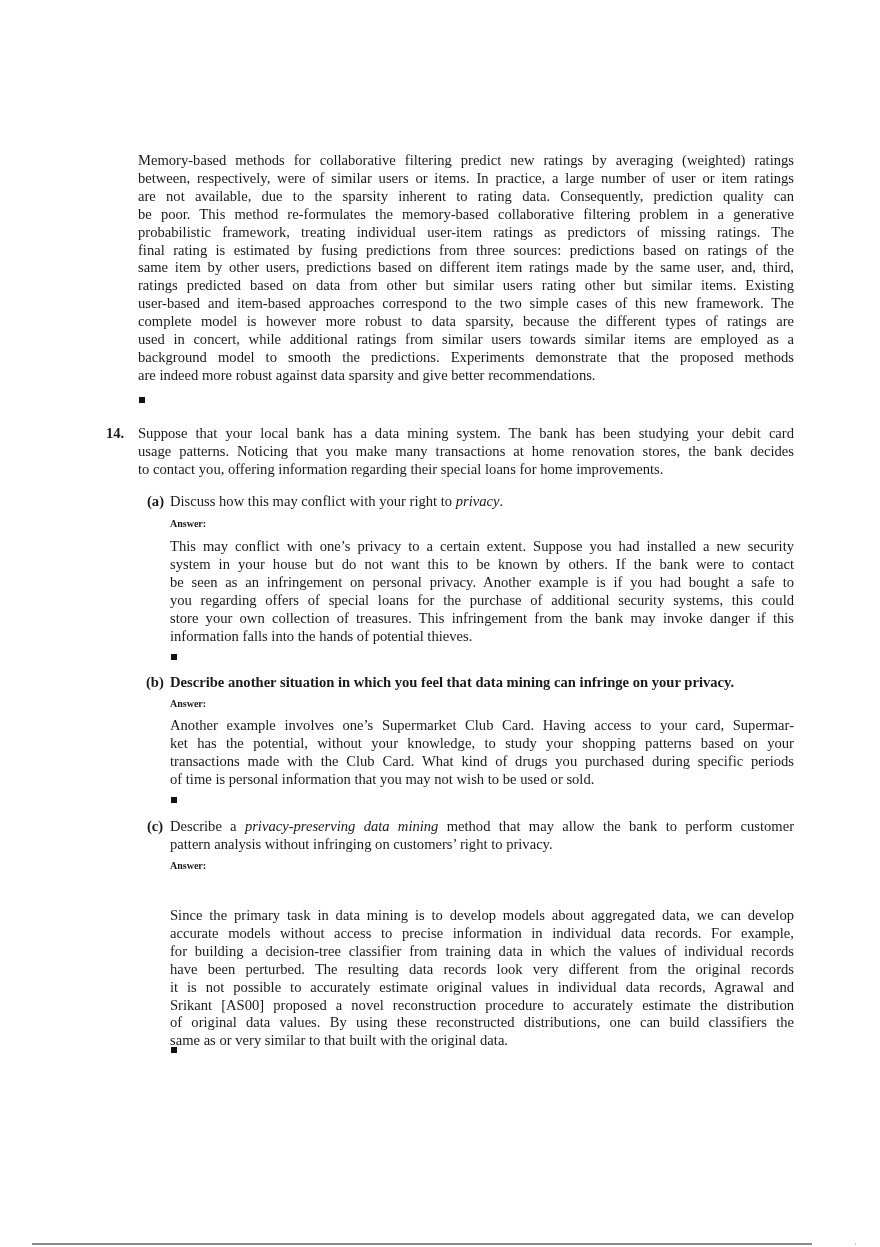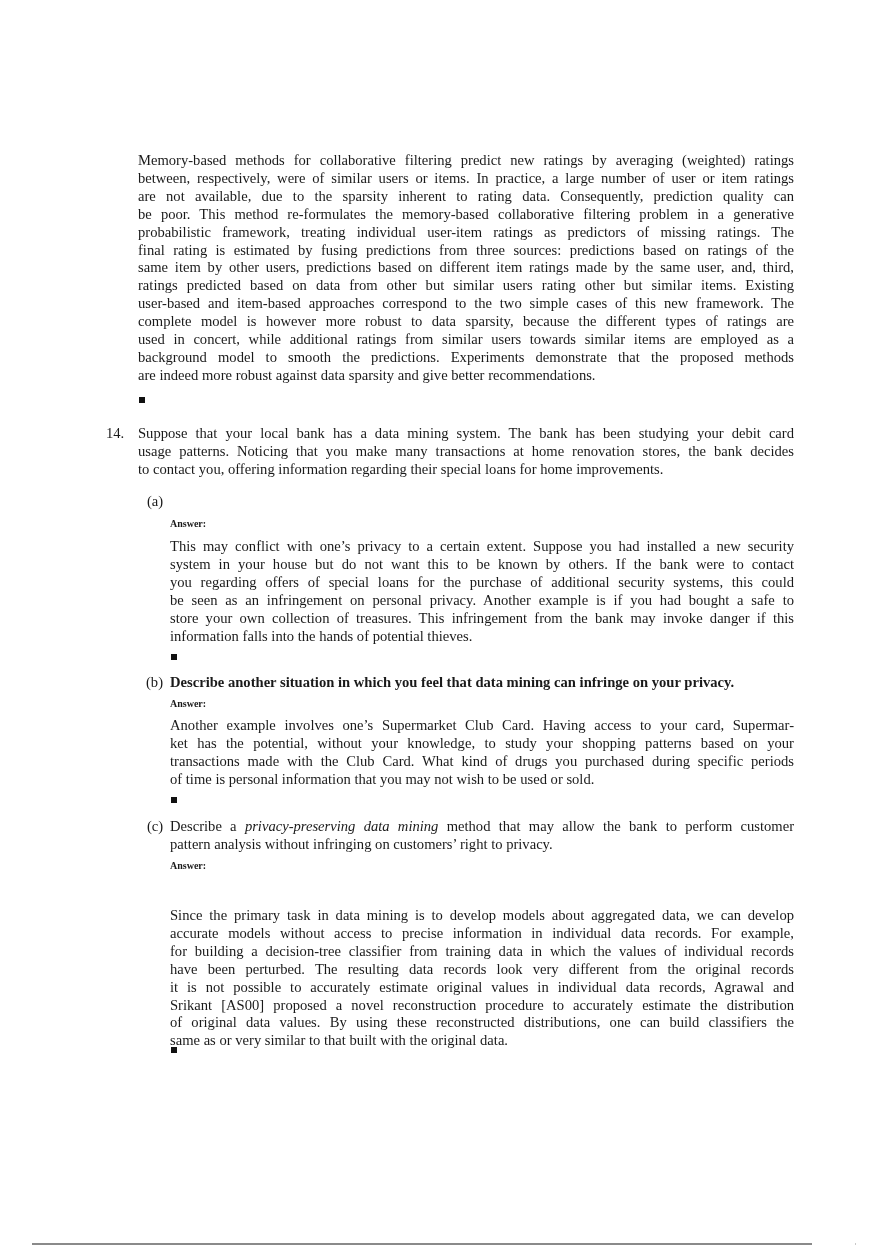--- a/index.html
+++ b/index.html
@@ -41,20 +41,21 @@
       position: absolute;
       width: 6px;
       height: 6px;
       background: #111;
     }
     .num {
       position: absolute;
       font-family: "Liberation Serif", "DejaVu Serif", serif;
       font-size: 14.6px;
       line-height: 17.9px;
+      font-weight: bold;
     }
     .answer-label {
       position: absolute;
       font-family: "Liberation Serif", "DejaVu Serif", serif;
       font-size: 10px;
       font-weight: bold;
       line-height: 17.9px;
     }
     .em { font-style: italic; }
     .footer-rule {
@@ -97,26 +98,29 @@
   <div class="qed" style="left:123px; top:397px;"></div>
 
   <span class="num" style="left:90px; top:425px;">14.</span>
   <div class="para" style="left:122px; top:425px; width:656px;">
     <span class="line">Suppose that your local bank has a data mining system. The bank has been studying your debit card</span>
     <span class="line">usage patterns. Noticing that you make many transactions at home renovation stores, the bank decides</span>
     <span class="line last">to contact you, offering information regarding their special loans for home improvements.</span>
   </div>
 
   <span class="num" style="left:131px; top:493px;">(a)</span>
+  <div class="para" style="left:154px; top:493px; width:624px;">
+    <span class="line last"><span>Discuss how this may conflict with your right to </span><span class="em">privacy</span><span>.</span></span>
+  </div>
   <span class="answer-label" style="left:154px; top:515px;">Answer:</span>
   <div class="para" style="left:154px; top:538px; width:624px;">
     <span class="line">This may conflict with one’s privacy to a certain extent. Suppose you had installed a new security</span>
     <span class="line">system in your house but do not want this to be known by others. If the bank were to contact</span>
+    <span class="line">be seen as an infringement on personal privacy. Another example is if you had bought a safe to</span>
     <span class="line">you regarding offers of special loans for the purchase of additional security systems, this could</span>
-    <span class="line">be seen as an infringement on personal privacy. Another example is if you had bought a safe to</span>
     <span class="line">store your own collection of treasures. This infringement from the bank may invoke danger if this</span>
     <span class="line last">information falls into the hands of potential thieves.</span>
   </div>
   <div class="qed" style="left:155px; top:654px;"></div>
 
   <span class="num" style="left:130px; top:674px;">(b)</span>
   <div class="para" style="left:154px; top:674px; width:624px;font-weight:bold;">
     <span class="line last">Describe another situation in which you feel that data mining can infringe on your privacy.</span>
   </div>
   <span class="answer-label" style="left:154px; top:695px;">Answer:</span>

